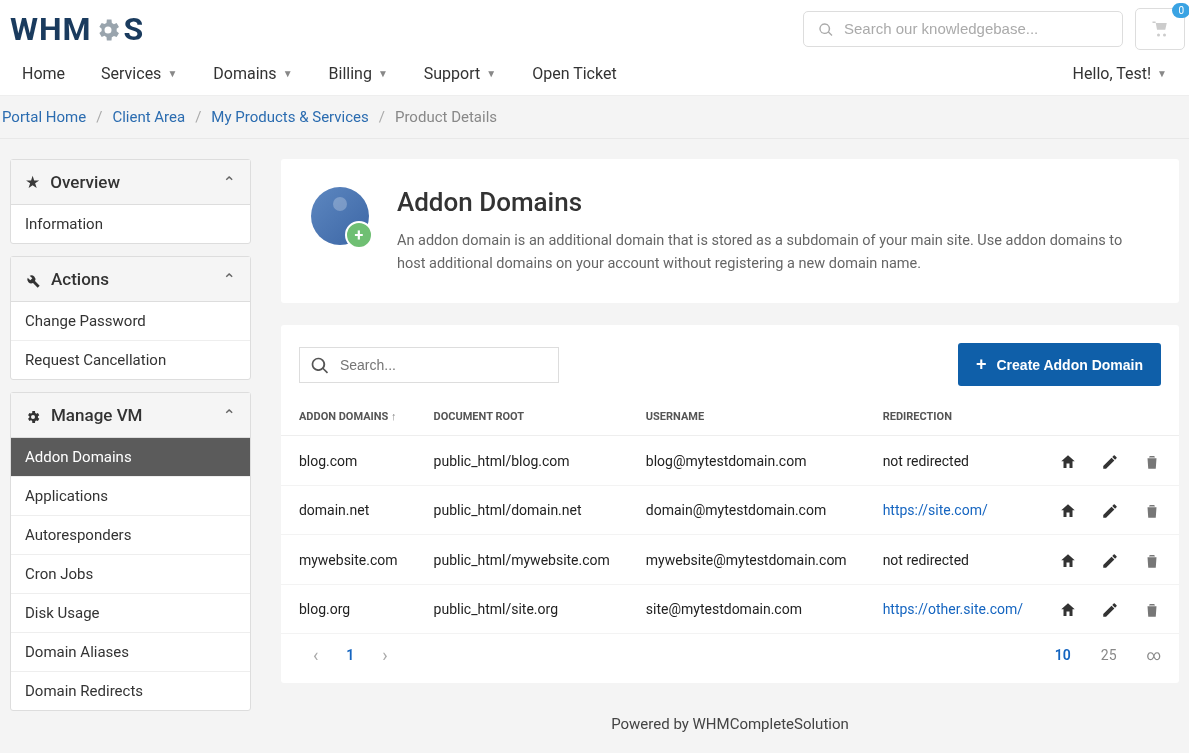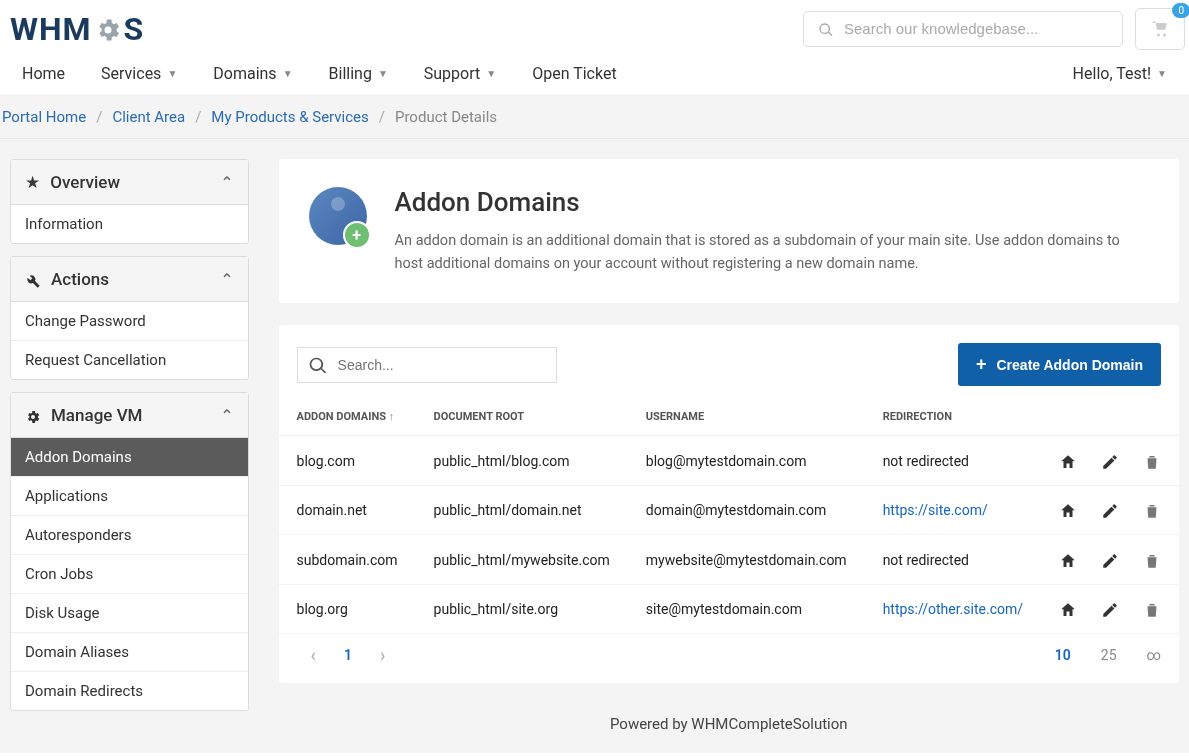--- a/index.html
+++ b/index.html
@@ -269,21 +269,21 @@
     <span><svg width="18" height="18" viewBox="0 0 24 24" fill="#333">
                       <path d="M3 17.25V21h3.75L17.8 9.94l-3.75-3.75zM20.7 7.04a1 1 0 000-1.41l-2.34-2.34a1 1 0 00-1.41 0L15 5.24l3.75 3.75z"></path>
                     </svg></span>
     <span><svg width="18" height="18" viewBox="0 0 24 24" fill="#777">
                       <path d="M6 7h12l-1 14H7zM9 4h6l1 2H8z"></path>
                     </svg></span>
   </div>
               </td>
             </tr>
             <tr>
-              <td>subdomain.com</td>
+              <td>mywebsite.com</td>
   <td>public_html/mywebsite.com</td>
   <td>mywebsite@mytestdomain.com</td>
   <td class="">not redirected</td>
   <td>
                 <div class="row-acts">
     <span><svg width="18" height="18" viewBox="0 0 24 24" fill="#333">
                       <path d="M12 3l9 8h-3v9h-4v-6h-4v6H6v-9H3z"></path>
                     </svg></span>
     <span><svg width="18" height="18" viewBox="0 0 24 24" fill="#333">
                       <path d="M3 17.25V21h3.75L17.8 9.94l-3.75-3.75zM20.7 7.04a1 1 0 000-1.41l-2.34-2.34a1 1 0 00-1.41 0L15 5.24l3.75 3.75z"></path>

